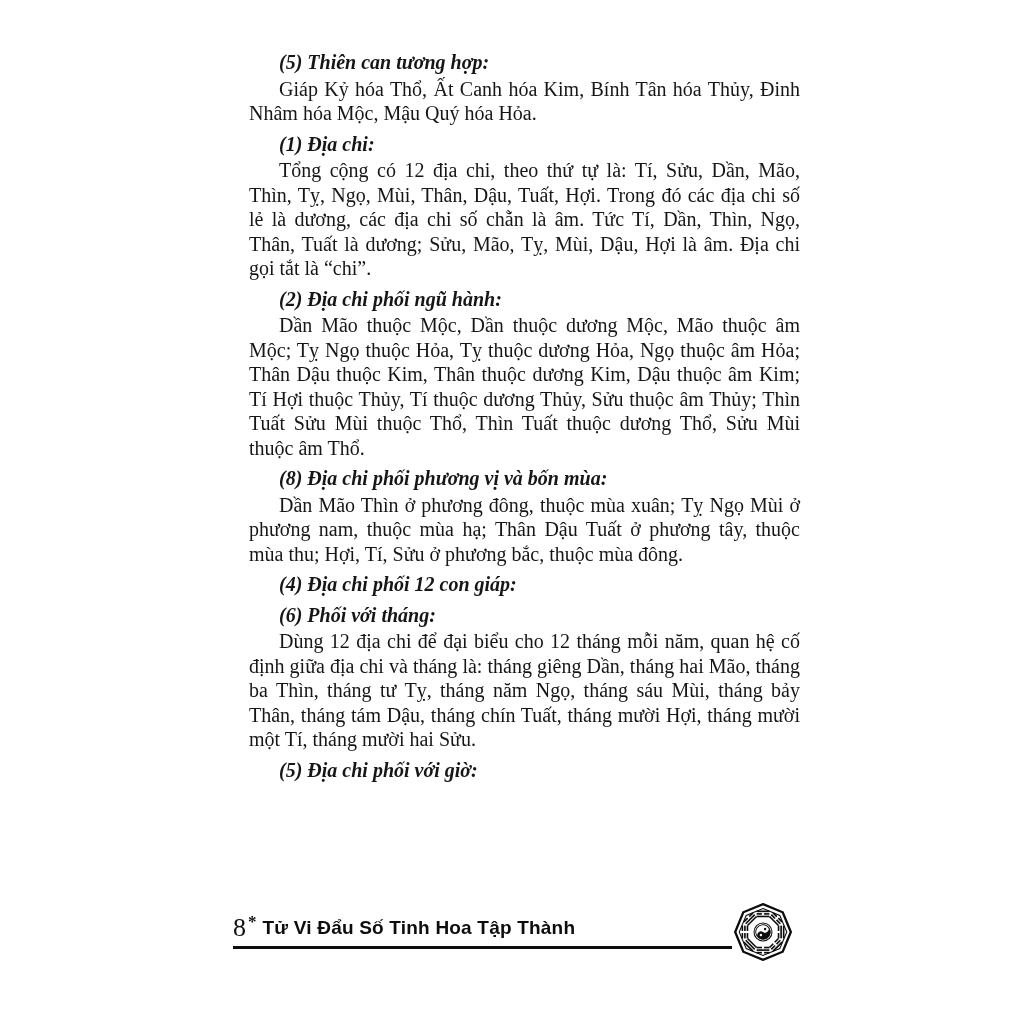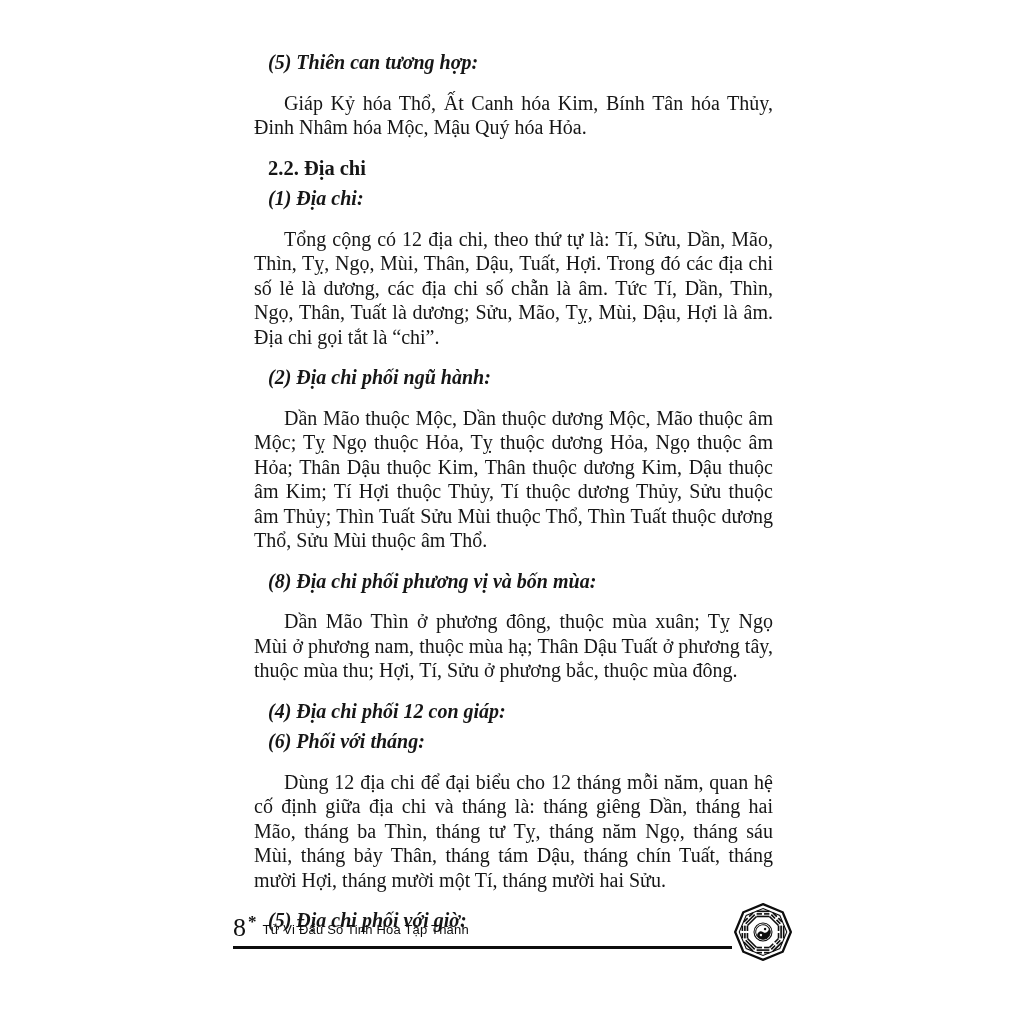--- a/index.html
+++ b/index.html
@@ -11,26 +11,26 @@
     position: relative;
     width: 1024px;
     height: 1024px;
     background: #ffffff;
     overflow: hidden;
     font-family: "Liberation Serif", serif;
     color: #161616;
   }
   #content {
     position: absolute;
-    left: 238px;
+    left: 249px;
     top: 44px;
     width: 551px;
   }
   .block {
-    margin: 16px;
+    margin: 0;
     font-size: 20px;
     line-height: 24.5px;
   }
   .paragraph {
     text-align: justify;
     text-indent: 30px;
   }
   .heading-italic {
     font-weight: bold;
     font-style: italic;
@@ -57,22 +57,22 @@
   }
   .footer-sep {
     font-size: 17px;
     vertical-align: 9px;
     font-weight: bold;
     margin: 0 2px 0 2px;
     color: #111;
   }
   .book-title {
     font-family: "Liberation Sans", sans-serif;
-    font-weight: normal;
-    font-size: 13px;
+    font-weight: bold;
+    font-size: 19px;
     letter-spacing: 0.2px;
     color: #0d0d0d;
     vertical-align: 2px;
   }
   #bagua {
     position: absolute;
     left: 734px;
     top: 903px;
     width: 58px;
     height: 58px;
@@ -80,21 +80,20 @@
   #bagua svg { display: block; width: 100%; height: 100%; }
 </style>
 </head>
 <body>
 
 <div id="page">
 
   <div id="content">
       <p class="block heading-italic">(5) Thiên can tương hợp:</p>
       <p class="block paragraph">Giáp Kỷ hóa Thổ, Ất Canh hóa Kim, Bính Tân hóa Thủy, Đinh Nhâm hóa Mộc, Mậu Quý hóa Hỏa.</p>
-      <p class="block section-heading">2.2. Địa chi</p>
       <p class="block heading-italic">(1) Địa chi:</p>
       <p class="block paragraph">Tổng cộng có 12 địa chi, theo thứ tự là: Tí, Sửu, Dần, Mão, Thìn, Tỵ, Ngọ, Mùi, Thân, Dậu, Tuất, Hợi. Trong đó các địa chi số lẻ là dương, các địa chi số chẵn là âm. Tức Tí, Dần, Thìn, Ngọ, Thân, Tuất là dương; Sửu, Mão, Tỵ, Mùi, Dậu, Hợi là âm. Địa chi gọi tắt là “chi”.</p>
       <p class="block heading-italic">(2) Địa chi phối ngũ hành:</p>
       <p class="block paragraph">Dần Mão thuộc Mộc, Dần thuộc dương Mộc, Mão thuộc âm Mộc; Tỵ Ngọ thuộc Hỏa, Tỵ thuộc dương Hỏa, Ngọ thuộc âm Hỏa; Thân Dậu thuộc Kim, Thân thuộc dương Kim, Dậu thuộc âm Kim; Tí Hợi thuộc Thủy, Tí thuộc dương Thủy, Sửu thuộc âm Thủy; Thìn Tuất Sửu Mùi thuộc Thổ, Thìn Tuất thuộc dương Thổ, Sửu Mùi thuộc âm Thổ.</p>
       <p class="block heading-italic">(8) Địa chi phối phương vị và bốn mùa:</p>
       <p class="block paragraph">Dần Mão Thìn ở phương đông, thuộc mùa xuân; Tỵ Ngọ Mùi ở phương nam, thuộc mùa hạ; Thân Dậu Tuất ở phương tây, thuộc mùa thu; Hợi, Tí, Sửu ở phương bắc, thuộc mùa đông.</p>
       <p class="block heading-italic">(4) Địa chi phối 12 con giáp:</p>
       <p class="block heading-italic">(6) Phối với tháng:</p>
       <p class="block paragraph">Dùng 12 địa chi để đại biểu cho 12 tháng mỗi năm, quan hệ cố định giữa địa chi và tháng là: tháng giêng Dần, tháng hai Mão, tháng ba Thìn, tháng tư Tỵ, tháng năm Ngọ, tháng sáu Mùi, tháng bảy Thân, tháng tám Dậu, tháng chín Tuất, tháng mười Hợi, tháng mười một Tí, tháng mười hai Sửu.</p>
       <p class="block heading-italic">(5) Địa chi phối với giờ:</p>

